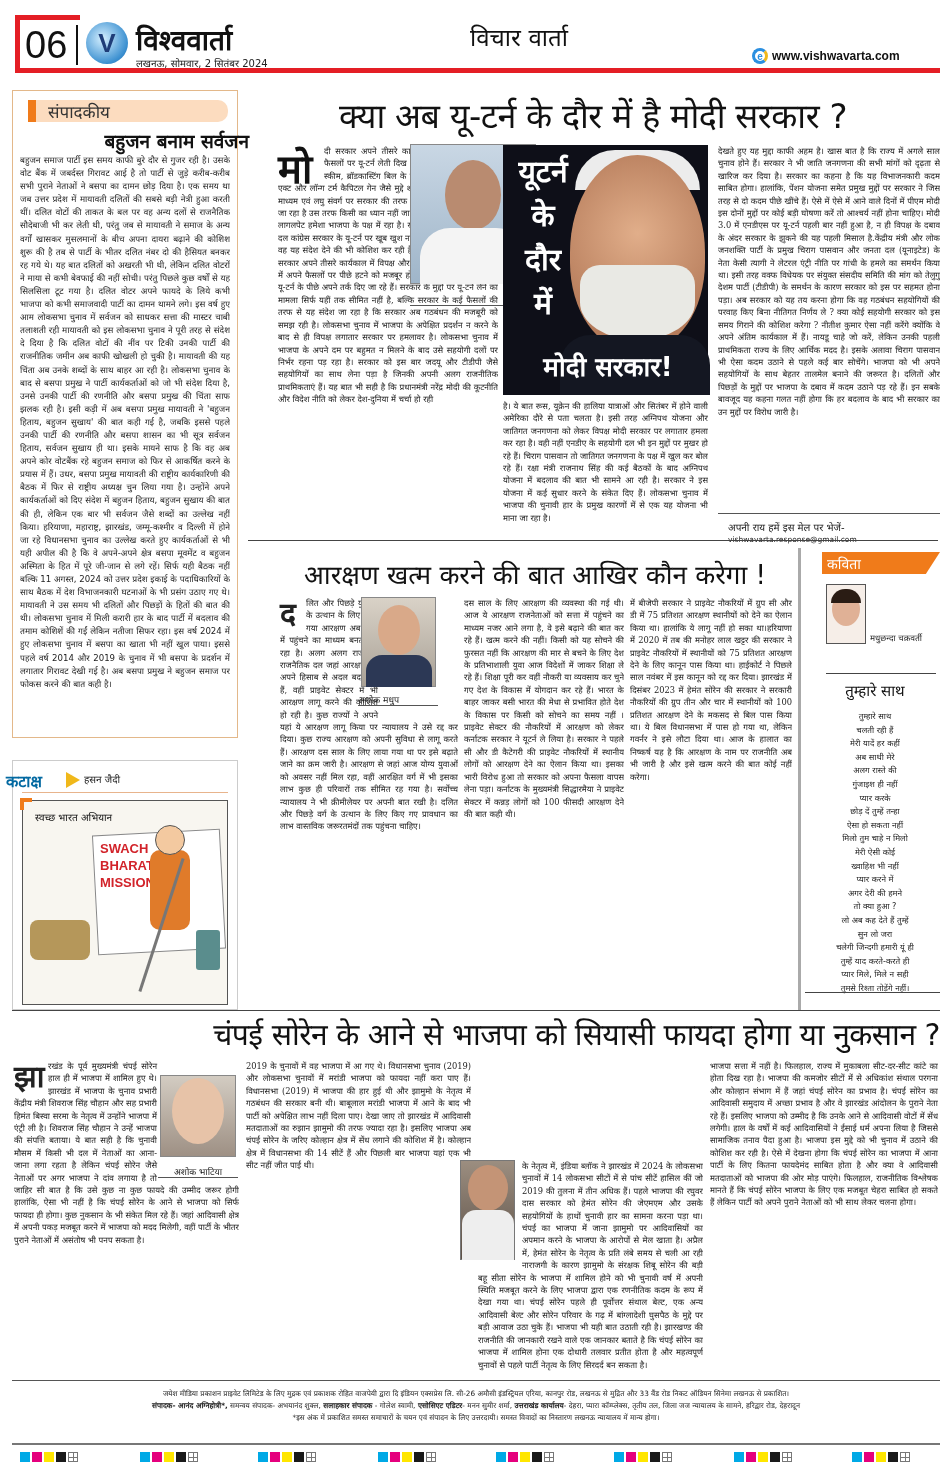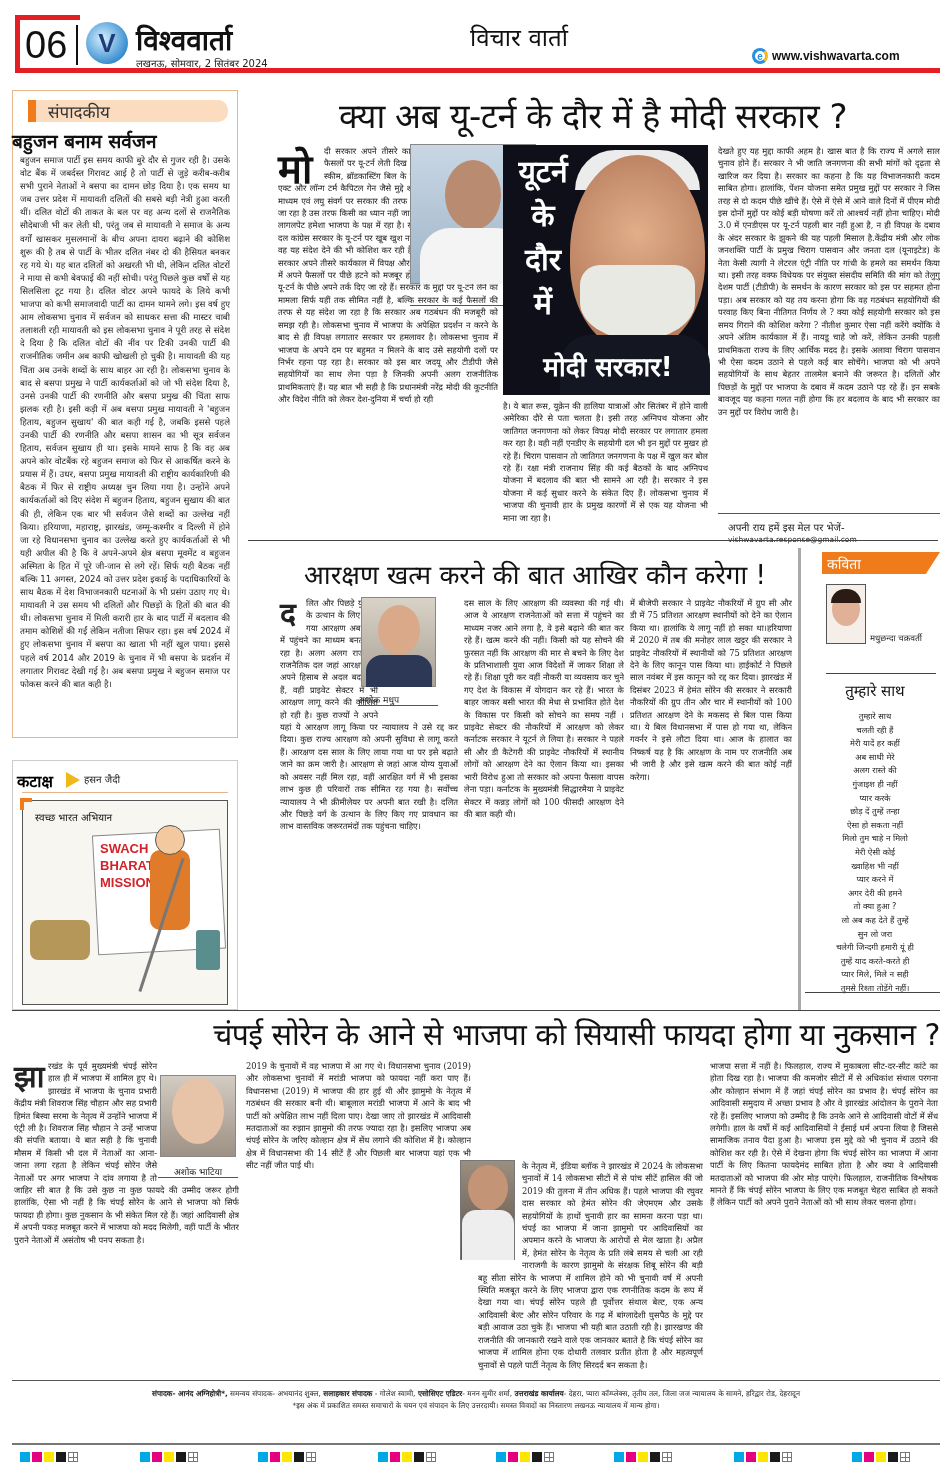--- a/index.html
+++ b/index.html
@@ -14,25 +14,25 @@
   .brand{left:136px;top:20px;font:700 28px "DejaVu Sans",sans-serif;color:#111}
   .dateline{left:136px;top:56px;font:400 10px "DejaVu Sans",sans-serif;color:#222}
   .section{left:470px;top:20px;font:400 24px "DejaVu Sans",sans-serif;color:#111}
   .web{left:752px;top:48px;font:700 12px "Liberation Sans",sans-serif;color:#111;display:flex;align-items:center;gap:4px}
   .ie-icon{width:16px;height:16px;border-radius:50%;border:3px solid #2b8fe0;border-right-color:#f0b81a;font:700 10px "Liberation Sans",sans-serif;color:#2b8fe0;display:inline-flex;align-items:center;justify-content:center}
   
   .ed-col{left:12px;top:90px;width:226px;height:648px;border:1px solid #e3b88a;background:#fff}
   .ed-label-bar{left:28px;top:100px;width:200px;height:22px;background:#fcdcbf;border-radius:0 10px 10px 0}
   .ed-label-mark{left:28px;top:100px;width:8px;height:22px;background:#f07b1a}
   .ed-label{left:48px;top:100px;font:400 17px "DejaVu Sans",sans-serif;color:#333}
-  .ed-title{left:12px;top:128px;width:237px;text-align:left;font:700 19px "DejaVu Sans",sans-serif;color:#111}
+  .ed-title{left:12px;top:128px;width:237px;text-align:right;font:700 19px "DejaVu Sans",sans-serif;color:#111}
   .ed-body{left:20px;top:154px;width:210px;height:580px;font:400 8.6px/13.1px "DejaVu Sans",sans-serif;color:#222;text-align:justify;overflow:hidden}
   
   .cart-box{left:12px;top:760px;width:226px;height:250px;border:1px solid #ccc}
-  .cart-label{left:17px;top:770px;font:700 16px "DejaVu Sans",sans-serif;color:#000000}
+  .cart-label{left:6px;top:770px;font:700 16px "DejaVu Sans",sans-serif;color:#0369a1}
   .cart-arrow{left:66px;top:772px;width:0;height:0;border-top:8px solid transparent;border-bottom:8px solid transparent;border-left:14px solid #f0b81a}
   .cart-author{left:84px;top:772px;font:400 10px "DejaVu Sans",sans-serif}
   .cart-rule{left:22px;top:792px;width:206px;height:1px;background:#e8b48c}
   .cart-frame{left:22px;top:800px;width:206px;height:205px;border:1px solid #555;background:#f8f6f0;overflow:hidden}
   .cart-corner{left:20px;top:798px;width:12px;height:12px;border-left:4px solid #f07b1a;border-top:4px solid #f07b1a}
   .cart-caption{left:35px;top:810px;font:400 10px "DejaVu Sans",sans-serif;color:#111}
   .cart-banner{left:95px;top:832px;width:128px;height:120px;background:#fff;border:1px solid #888;transform:rotate(-3deg)}
   .cart-bt{left:100px;top:840px;width:60px;font:700 13px/17px "Liberation Sans",sans-serif;color:#d2232a}
   .cart-fig{left:150px;top:850px;width:40px;height:80px;background:#e07b2a;border-radius:10px}
   .cart-head{left:155px;top:825px;width:30px;height:30px;border-radius:50%;background:#f3c9a0;border:1px solid #555}
@@ -248,20 +248,21 @@
 <div class="abs a3-col3 body-text">
   <span style="display:block;height:100px"></span><span style="float:left;width:44px;height:110px;display:block"></span><span>के नेतृत्व में, इंडिया ब्लॉक ने झारखंड में 2024 के लोकसभा चुनावों में 14 लोकसभा सीटों में से पांच सीटें हासिल कीं जो 2019 की तुलना में तीन अधिक हैं। पहले भाजपा की रघुवर दास सरकार को हेमंत सोरेन की जेएमएम और उसके सहयोगियों के हाथों चुनावी हार का सामना करना पड़ा था। चंपई का भाजपा में जाना झामुमो पर आदिवासियों का अपमान करने के भाजपा के आरोपों से मेल खाता है। अप्रैल में, हेमंत सोरेन के नेतृत्व के प्रति लंबे समय से चली आ रही नाराजगी के कारण झामुमो के संरक्षक शिबू सोरेन की बड़ी बहू सीता सोरेन के भाजपा में शामिल होने को भी चुनावी वर्ष में अपनी स्थिति मजबूत करने के लिए भाजपा द्वारा एक रणनीतिक कदम के रूप में देखा गया था। चंपई सोरेन पहले ही पूर्वोत्तर संथाल बेल्ट, एक अन्य आदिवासी बेल्ट और सोरेन परिवार के गढ़ में बांग्लादेशी घुसपैठ के मुद्दे पर बड़ी आवाज उठा चुके हैं। भाजपा भी यही बात उठाती रही है। झारखण्ड की राजनीति की जानकारी रखने वाले एक जानकार बताते है कि चंपई सोरेन का भाजपा में शामिल होना एक दोधारी तलवार प्रतीत होता है और महत्वपूर्ण चुनावों से पहले पार्टी नेतृत्व के लिए सिरदर्द बन सकता है।</span>
 </div>
 <div class="abs a3-photo2"></div>
 <div class="abs a3-face2"></div>
 <div class="abs a3-coat2"></div>
 <div class="abs a3-col4 body-text">भाजपा सत्ता में नहीं है। फिलहाल, राज्य में मुकाबला सीट-दर-सीट कांटे का होता दिख रहा है। भाजपा की कमजोर सीटों में से अधिकांश संथाल परगना और कोल्हान संभाग में हैं जहां चंपई सोरेन का प्रभाव है। चंपई सोरेन का आदिवासी समुदाय में अच्छा प्रभाव है और वे झारखंड आंदोलन के पुराने नेता रहे हैं। इसलिए भाजपा को उम्मीद है कि उनके आने से आदिवासी वोटों में सेंध लगेगी। हाल के वर्षों में कई आदिवासियों ने ईसाई धर्म अपना लिया है जिससे सामाजिक तनाव पैदा हुआ है। भाजपा इस मुद्दे को भी चुनाव में उठाने की कोशिश कर रही है। ऐसे में देखना होगा कि चंपई सोरेन का भाजपा में आना पार्टी के लिए कितना फायदेमंद साबित होता है और क्या वे आदिवासी मतदाताओं को भाजपा की ओर मोड़ पाएंगे। फिलहाल, राजनीतिक विश्लेषक मानते हैं कि चंपई सोरेन भाजपा के लिए एक मजबूत चेहरा साबित हो सकते हैं लेकिन पार्टी को अपने पुराने नेताओं को भी साथ लेकर चलना होगा।</div>
 
 <div class="abs foot-rule"></div>
 <div class="abs imprint">
+  <div>जयेश मीडिया प्रकाशन प्राइवेट लिमिटेड के लिए मुद्रक एवं प्रकाशक रोहित वाजपेयी द्वारा दि इंडियन एक्सप्रेस लि. सी-26 अमौसी इंडस्ट्रियल एरिया, कानपुर रोड, लखनऊ से मुद्रित और 33 बैंड रोड निकट ऑडियन सिनेमा लखनऊ से प्रकाशित।</div>
   <div id="imprint-line2"><b>संपादक- आनंद अग्निहोत्री*,</b><span> समन्वय संपादक- अभयानंद शुक्ल,</span><b> सलाहकार संपादक</b><span> - गोलेश स्वामी,</span><b> एसोसिएट एडिटर</b><span>- मनन सुमीर शर्मा,</span><b> उत्तराखंड कार्यालय</b><span>- देहरा, प्यारा कॉम्प्लेक्स, तृतीय तल, जिला जज न्यायालय के सामने, हरिद्वार रोड, देहरादून</span></div>
   <div>*इस अंक में प्रकाशित समस्त समाचारों के चयन एवं संपादन के लिए उत्तरदायी। समस्त विवादों का निस्तारण लखनऊ न्यायालय में मान्य होगा।</div>
 </div>
 <div class="abs foot-rule2"></div>
 <div id="cmyk-row"></div>
 
 <div class="abs cmyk" style="left: 20px;">
     <i style="background: rgb(0, 169, 230);"></i>
     <i style="background: rgb(229, 0, 125);"></i>
     <i style="background: rgb(255, 230, 0);"></i>

